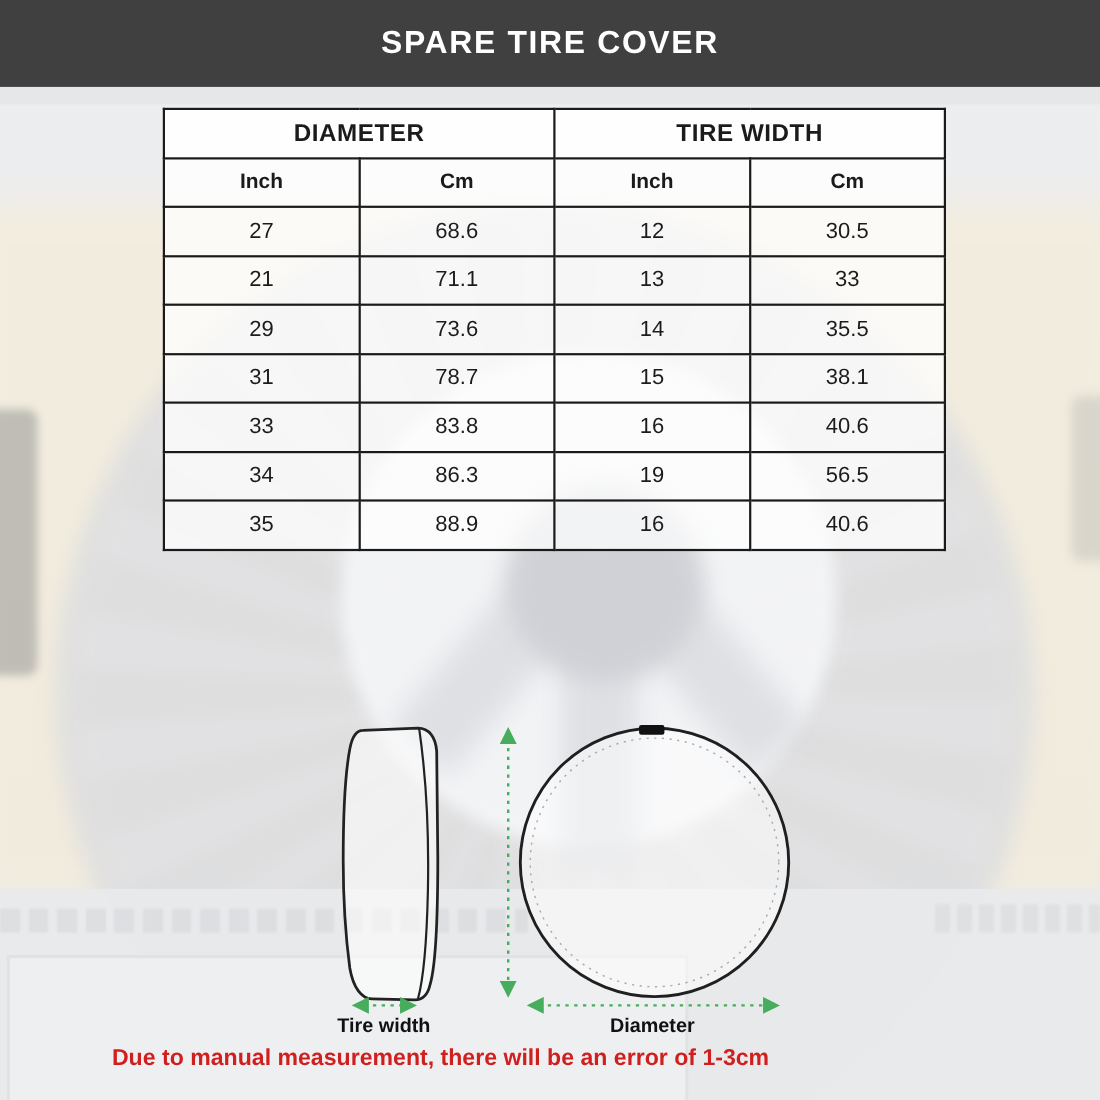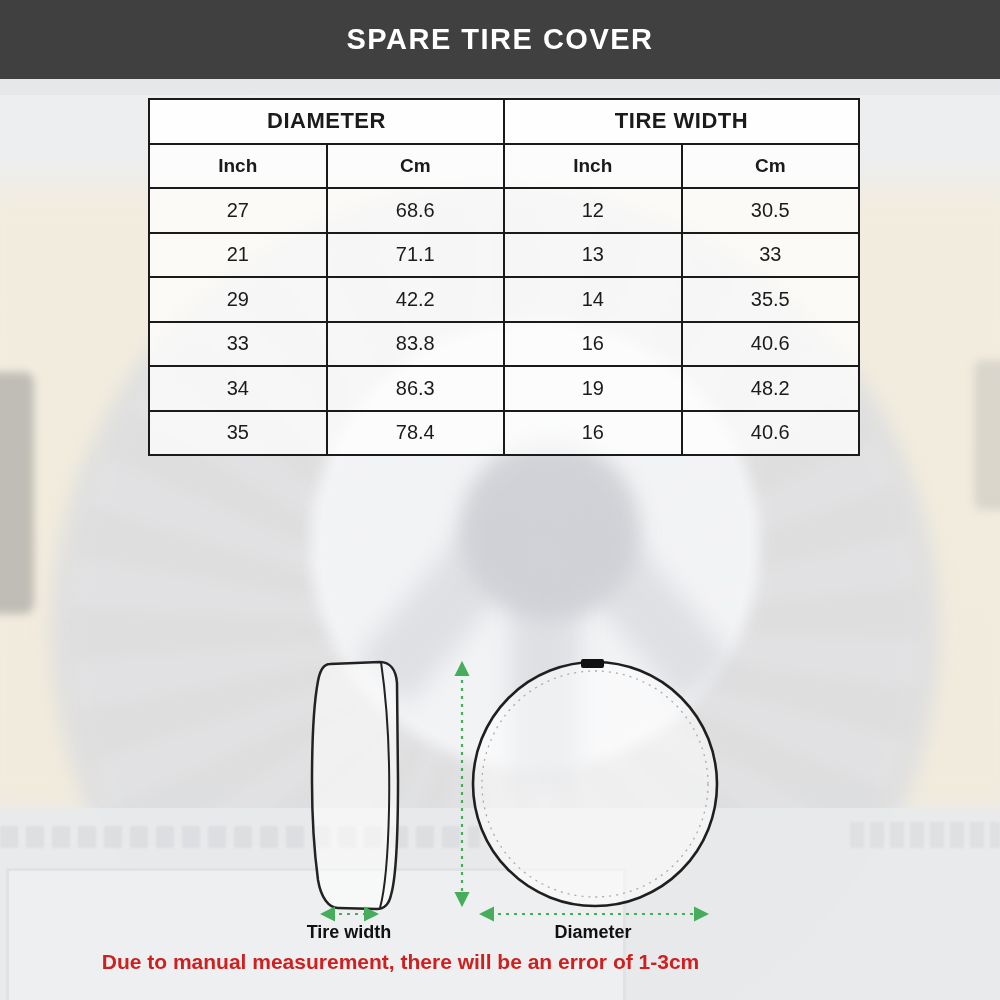--- a/index.html
+++ b/index.html
@@ -116,39 +116,45 @@
     <td class="cell">30.5</td>
   </tr>
   <tr>
     <td class="cell">21</td>
     <td class="cell">71.1</td>
     <td class="cell">13</td>
     <td class="cell">33</td>
   </tr>
   <tr>
     <td class="cell">29</td>
-    <td class="cell">42.2</td>
+    <td class="cell">73.6</td>
     <td class="cell">14</td>
     <td class="cell">35.5</td>
+  </tr>
+  <tr>
+    <td class="cell">31</td>
+    <td class="cell">78.7</td>
+    <td class="cell">15</td>
+    <td class="cell">38.1</td>
   </tr>
   <tr>
     <td class="cell">33</td>
     <td class="cell">83.8</td>
     <td class="cell">16</td>
     <td class="cell">40.6</td>
   </tr>
   <tr>
     <td class="cell">34</td>
     <td class="cell">86.3</td>
     <td class="cell">19</td>
-    <td class="cell">48.2</td>
+    <td class="cell">56.5</td>
   </tr>
   <tr>
     <td class="cell">35</td>
-    <td class="cell">78.4</td>
+    <td class="cell">88.9</td>
     <td class="cell">16</td>
     <td class="cell">40.6</td>
   </tr>
 </tbody>
   </table>
 
 <svg class="diagram" viewBox="0 0 1000 300">
   <defs>
     <marker id="ah" viewBox="0 0 10 10" refX="8" refY="5" markerWidth="7" markerHeight="7" orient="auto-start-reverse">
       <path d="M0 0 L10 5 L0 10 z" fill="#45ad5b"></path>

